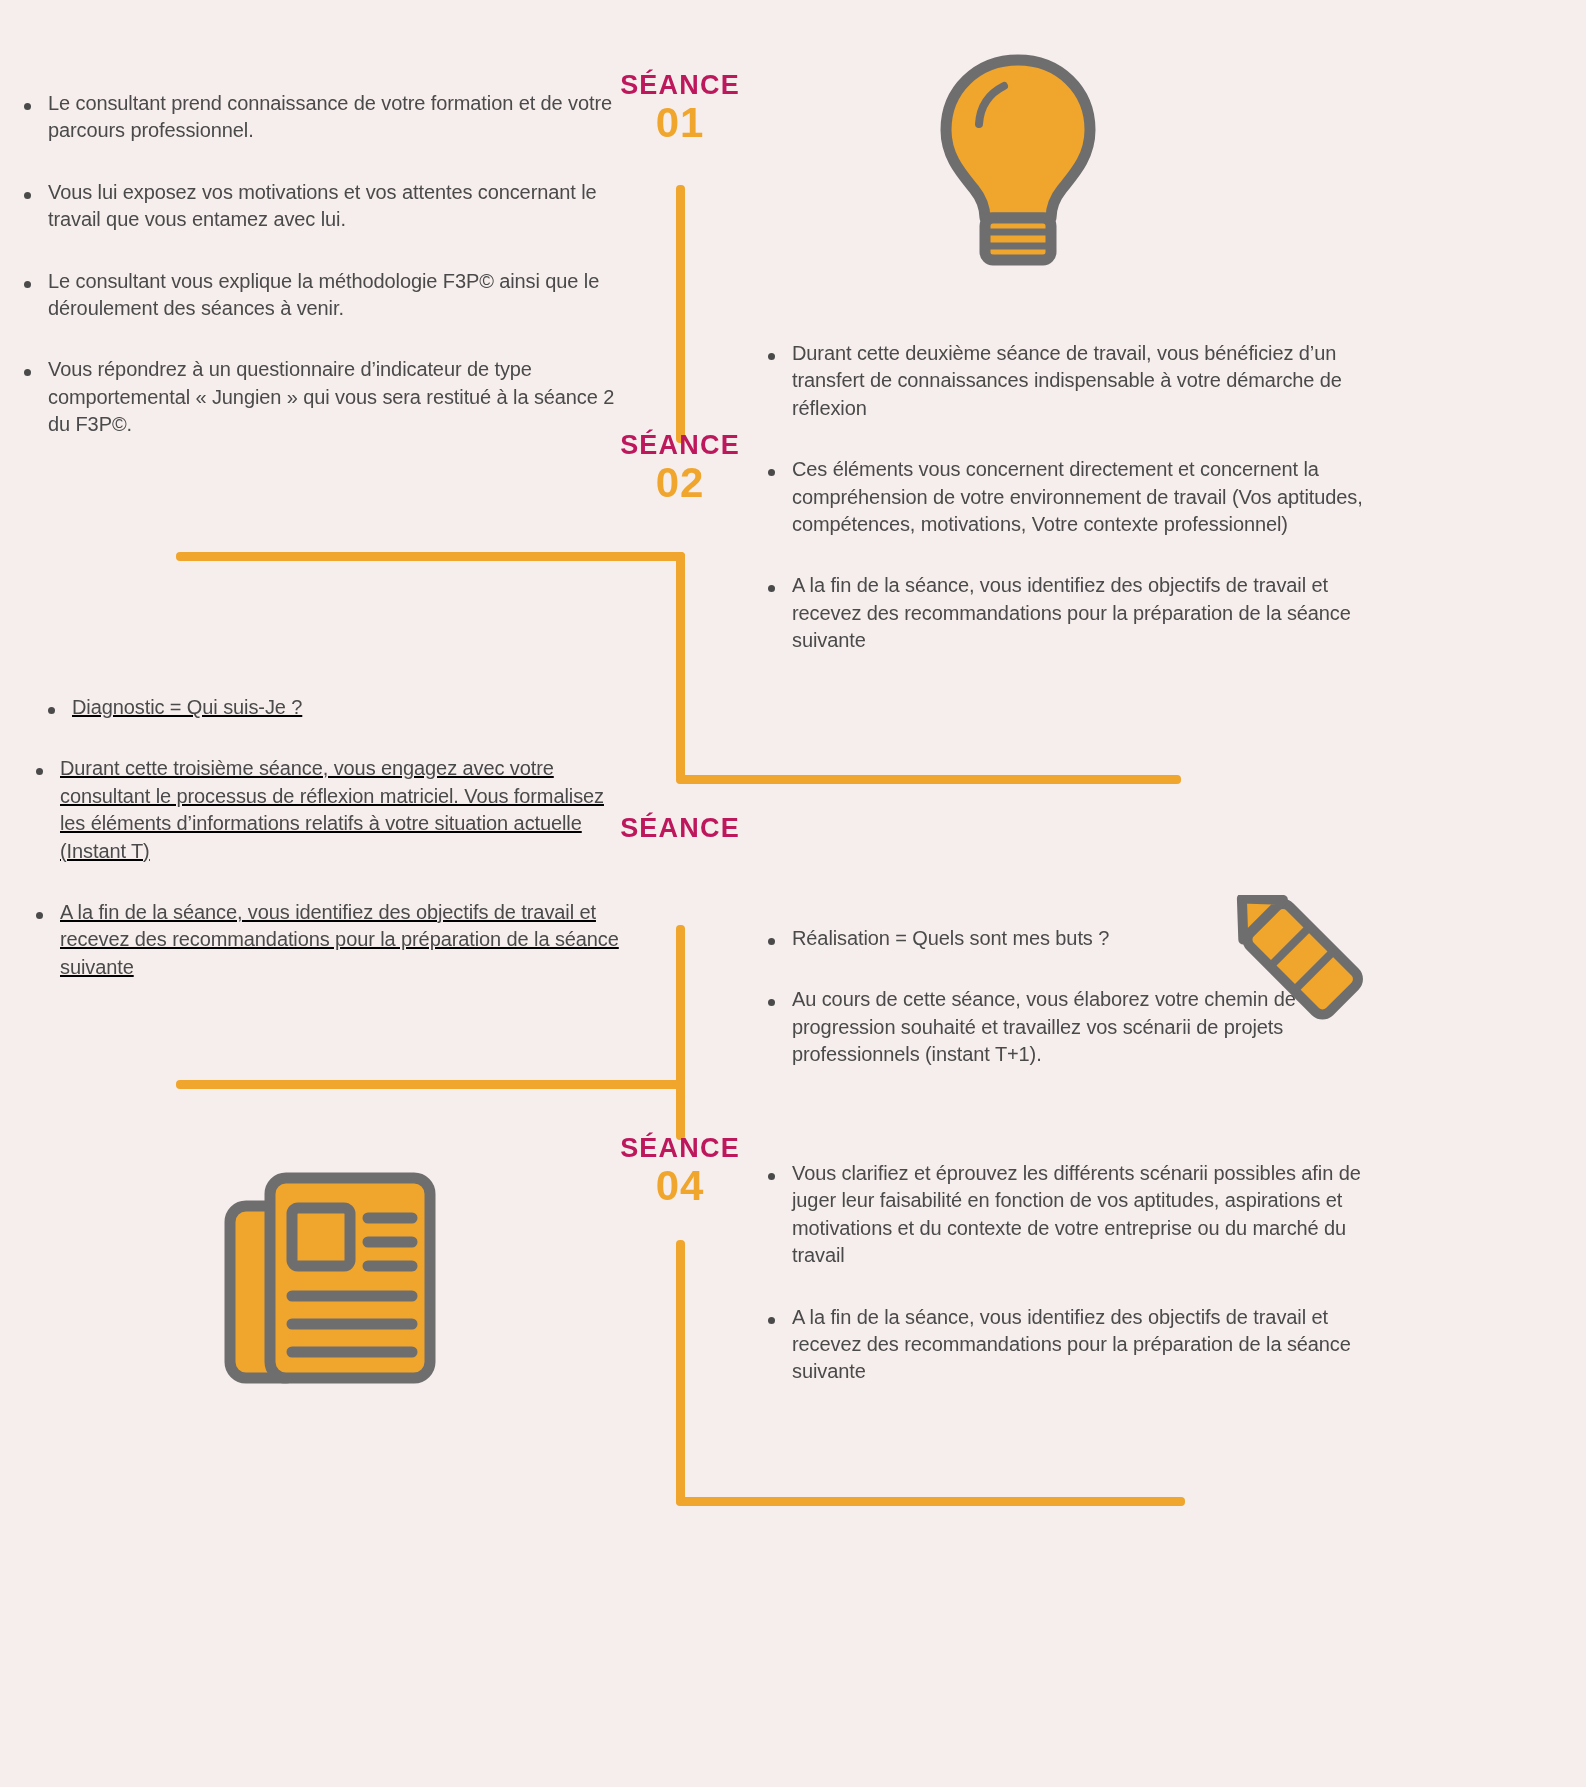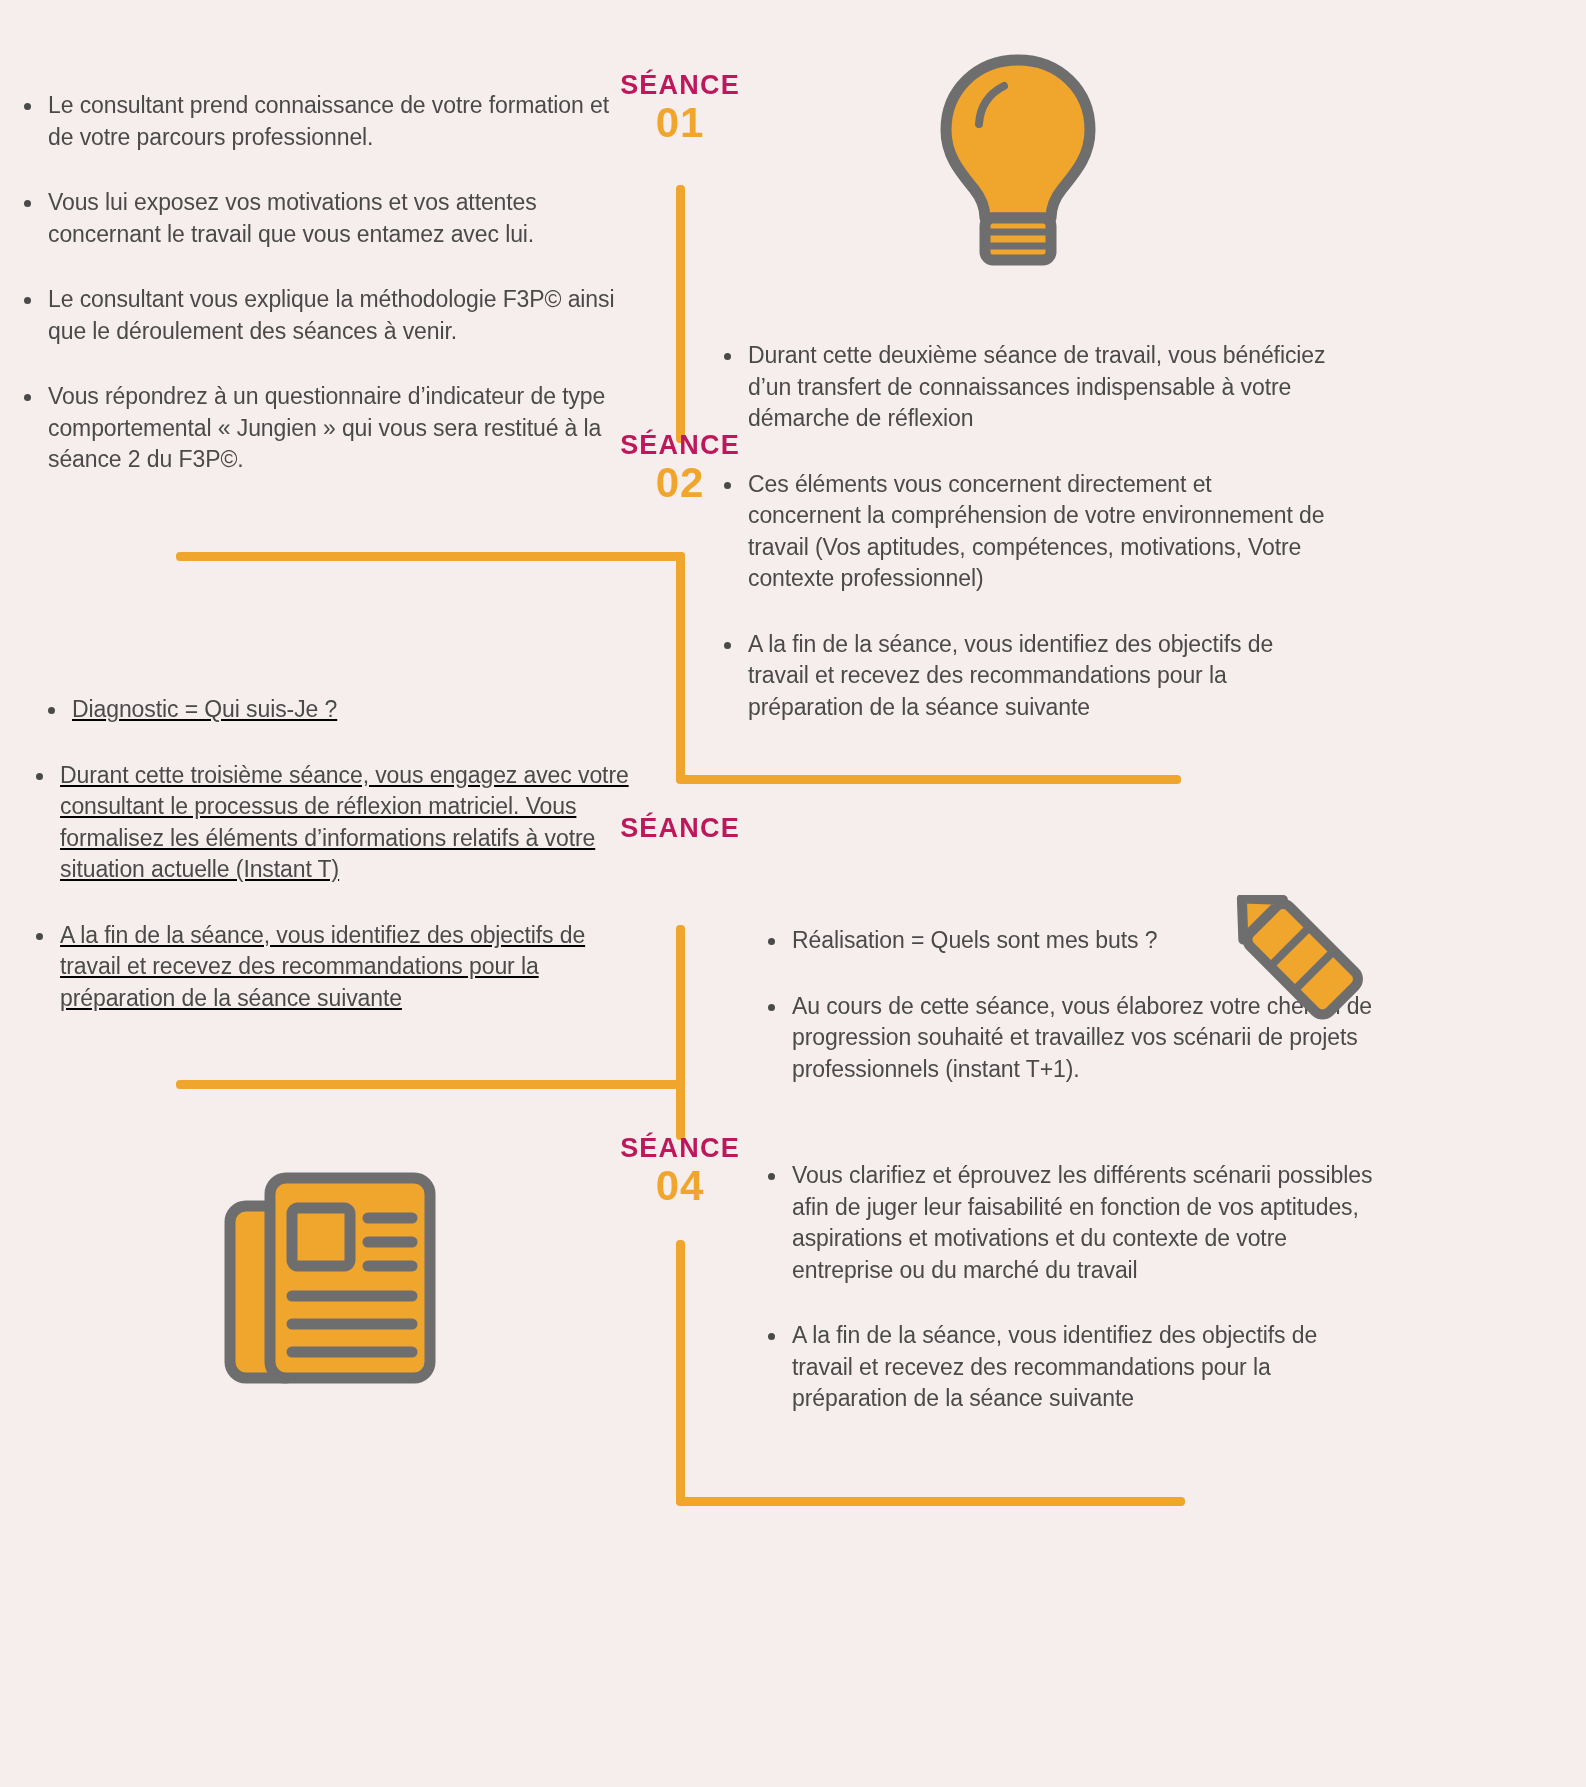--- a/index.html
+++ b/index.html
@@ -23,21 +23,21 @@
   .txtblock ul {
     list-style: none;
     margin: 0;
     padding: 0;
   }
   .txtblock li {
     position: relative;
     padding-left: 30px;
     margin-bottom: 34px;
     color: #4a4a4a;
-    font-size: 23px;
+    font-size: 20px;
     line-height: 1.37;
     letter-spacing: -0.1px;
   }
   .txtblock li:last-child { margin-bottom: 0; }
   .txtblock li::before {
     content: "";
     position: absolute;
     left: 6px;
     top: 13px;
     width: 7px;
@@ -135,21 +135,21 @@
       <line x1="52" y1="180" x2="108" y2="180" stroke="#6e6e6e" stroke-width="7"></line>
       <line x1="52" y1="194" x2="108" y2="194" stroke="#6e6e6e" stroke-width="7"></line>
     </svg>
   </div>
 
   <div class="seance" style="left:570px; top:432px;">
     <div class="lbl">SÉANCE</div>
     <div class="num">02</div>
   </div>
 
-  <div class="txtblock" style="left:718px; top:340px; width:610px;">
+  <div class="txtblock" style="left:762px; top:340px; width:610px;">
     <ul>
       <li>Durant cette deuxième séance de travail, vous bénéficiez d’un transfert de connaissances indispensable à votre démarche de réflexion</li>
       <li>Ces éléments vous concernent directement et concernent la compréhension de votre environnement de travail (Vos aptitudes, compétences, motivations, Votre contexte professionnel)</li>
       <li>A la fin de la séance, vous identifiez des objectifs de travail et recevez des recommandations pour la préparation de la séance suivante</li>
     </ul>
   </div>
 
   <div class="seance" style="left:570px; top:815px;">
     <div class="lbl">SÉANCE</div>
   </div>

